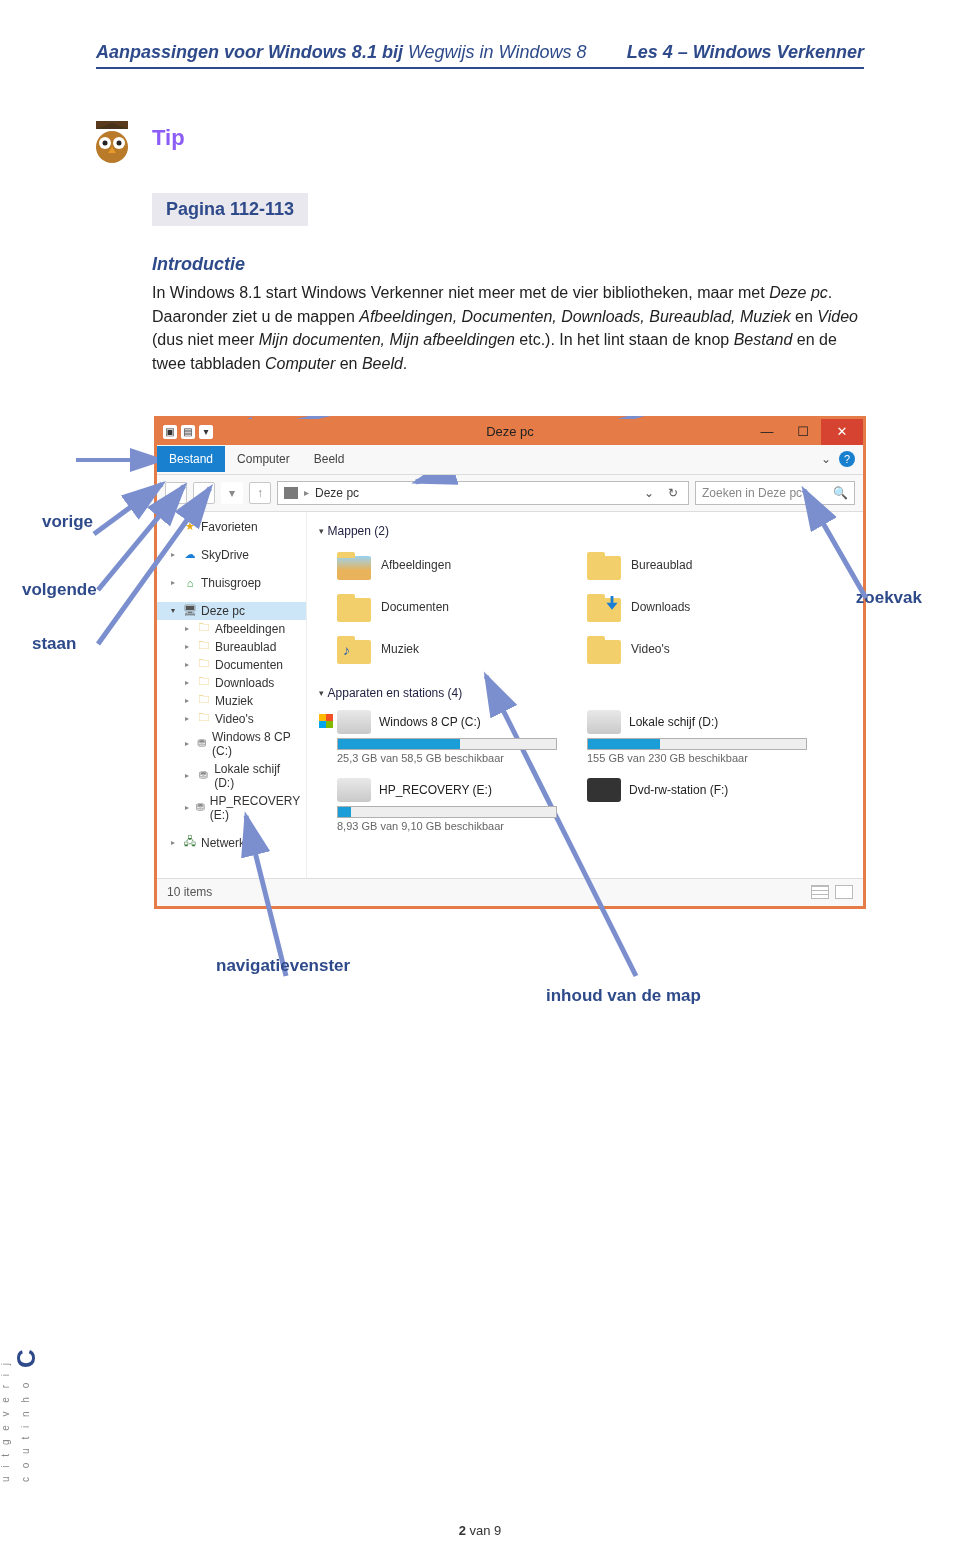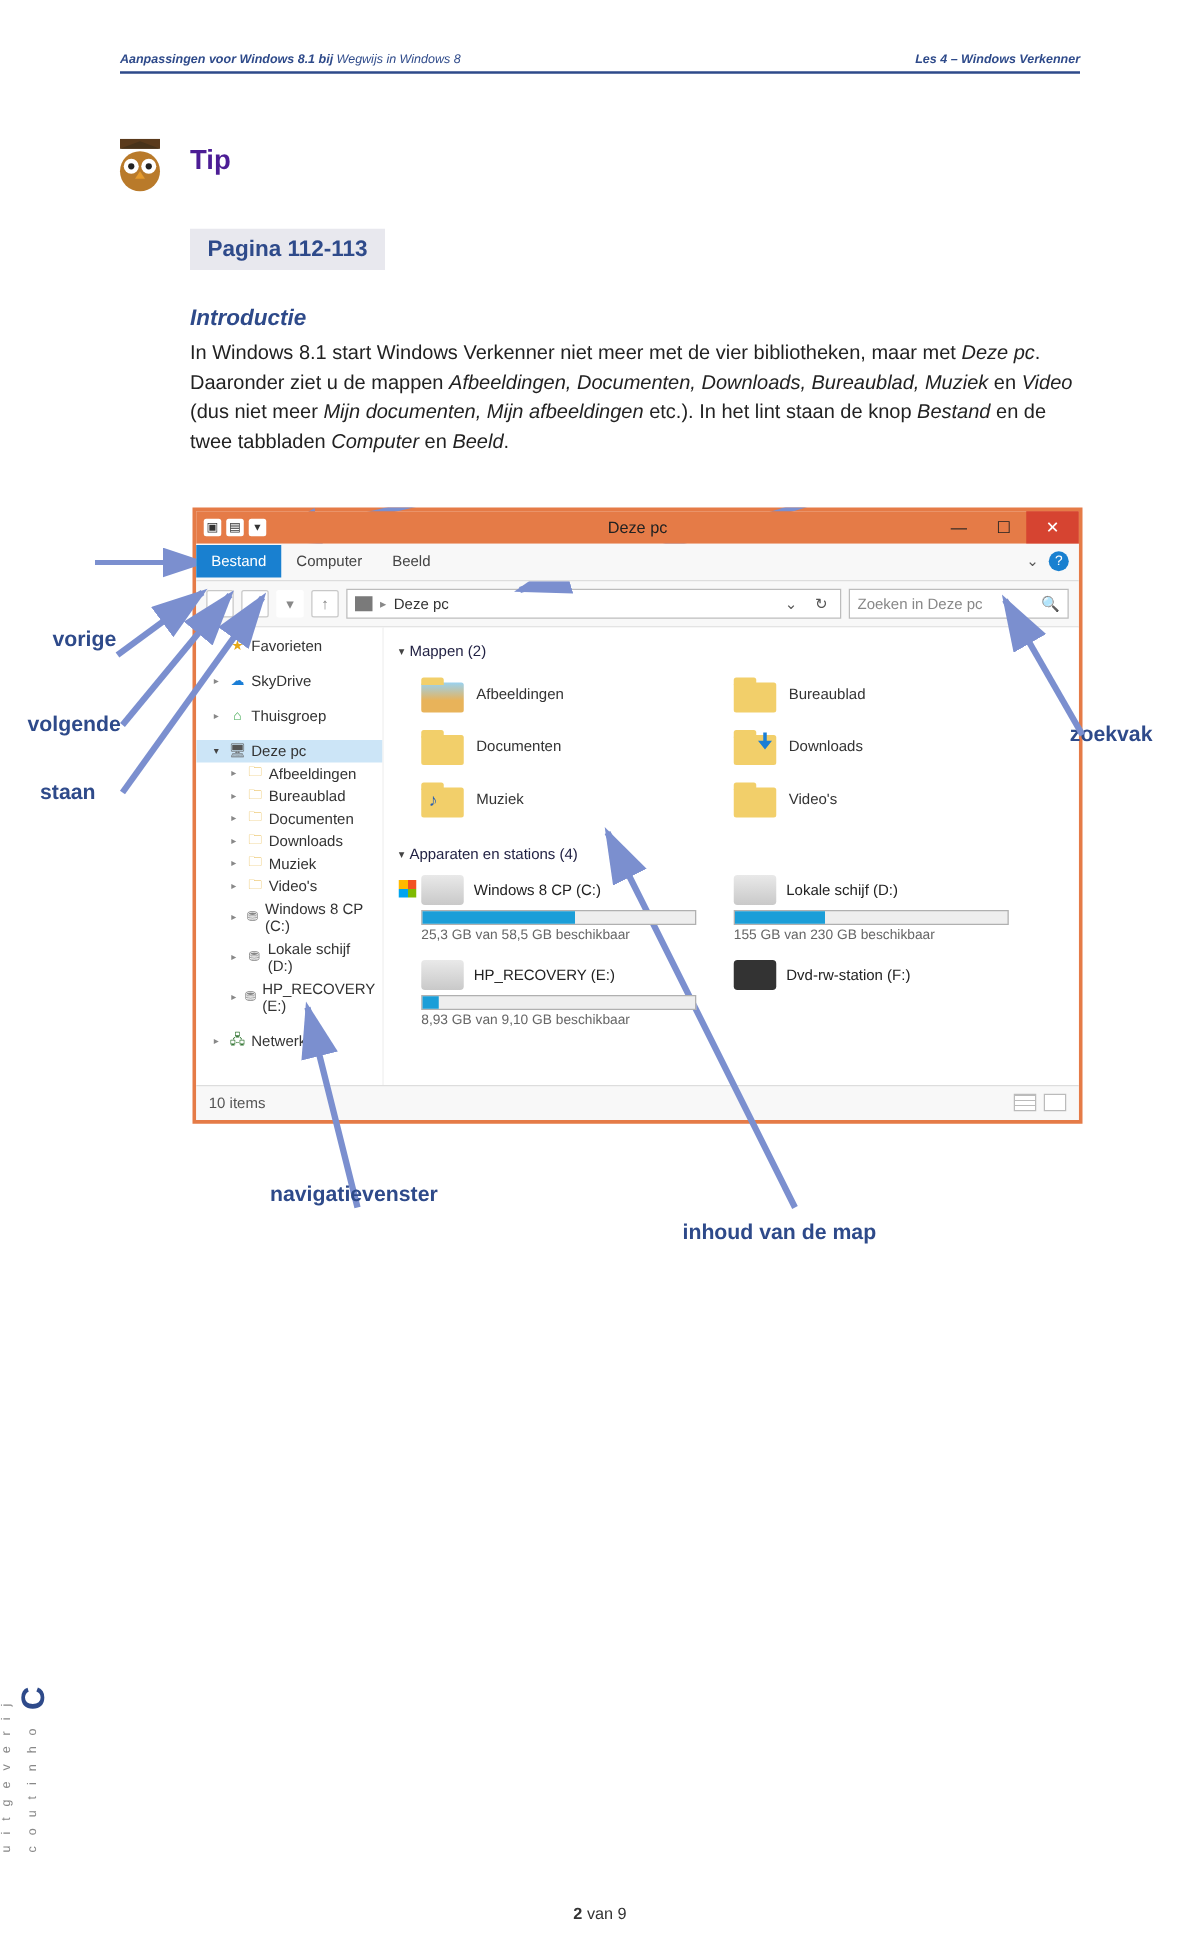--- a/index.html
+++ b/index.html
@@ -14,29 +14,29 @@
   }
   .page {
     padding: 42px 96px 0 96px;
     position: relative;
   }
   .header-row {
     display: flex;
     justify-content: space-between;
     font-style: italic;
     color: #2e4a8a;
-    font-size: 10px;
+    font-size: 18px;
     padding-bottom: 4px;
     border-bottom: 2px solid #2e4a8a;
   }
   .header-row .hl { font-weight: 600; color: #2e4a8a; }
   .header-row .book-italic { font-style: italic; }
   .tip-block { margin-top: 56px; position: relative; }
   .owl { position: absolute; left: -6px; top: -4px; width: 44px; height: 44px; }
-  .tip-title { color: #4c1d95; font-size: 22px; font-weight: 700; margin-left: 56px; }
+  .tip-title { color: #8b5cf6; font-size: 22px; font-weight: 700; margin-left: 56px; }
   .tip-text { margin-left: 56px; margin-top: 12px; font-size: 16px; line-height: 1.4; }
   .tip-text .em-blue { color: #2e4a8a; font-weight: 700; }
   .tip-text .em-ital { font-style: italic; }
   .pagina-box {
     display: inline-block;
     margin-left: 56px;
     margin-top: 42px;
     background: #e8e8ee;
     color: #2e4a8a;
     font-weight: 700;
@@ -76,21 +76,21 @@
   .tab { padding: 6px 12px; color: #444; font-size: 12px; }
   .tab.active { background: #1980d0; color: #fff; }
   .ribbon-right { margin-left:auto; display:flex; align-items:center; gap:8px; padding-right:8px; color:#555;}
   .help-icon { width:16px; height:16px; border-radius:50%; background:#1980d0; color:#fff; font-size:11px; display:flex;align-items:center;justify-content:center;}
   .exp-addr { display: flex; align-items: center; gap: 6px; padding: 6px 8px; background: #f8f8f8; border-bottom: 1px solid #ddd; }
   .nav-arrow { width:22px; height:22px; border:1px solid #c8c8c8; border-radius:2px; display:flex;align-items:center;justify-content:center;color:#888;font-size:12px;background:#fff;}
   .addr-field { flex:1; display:flex; align-items:center; border:1px solid #bcbcbc; height:24px; padding:0 6px; background:#fff; gap:6px;}
   .addr-field .pc-icon { width:14px; height:12px; background:#7a7a7a;}
   .addr-field .sep { color:#888; font-size:10px;}
   .addr-refresh { color:#555; font-size:12px; padding:0 4px;}
-  .search-field { width:176px; height:24px; border:1px solid #bcbcbc; display:flex; align-items:center; padding:0 6px; color:#888; background:#fff;}
+  .search-field { width:160px; height:24px; border:1px solid #bcbcbc; display:flex; align-items:center; padding:0 6px; color:#888; background:#fff;}
   .search-field .mag { margin-left:auto; color:#888;}
   .exp-body { display:flex; height: 366px;}
   .nav-pane { width:150px; border-right:1px solid #eee; background:#fff; overflow:hidden; padding:6px 0; font-size:12px;}
   .nav-item { display:flex; align-items:center; gap:4px; padding:2px 6px 2px 14px; color:#333;}
   .nav-item.star .ic { color:#e6a817; }
   .nav-item .tri { font-size:8px; color:#888; width:8px;}
   .nav-item .tri.open { color:#444;}
   .nav-item.sub { padding-left:28px;}
   .nav-item.sel { background:#cce5f7;}
   .ic { width:14px; height:12px; display:inline-flex; align-items:center; justify-content:center; font-size:11px;}

